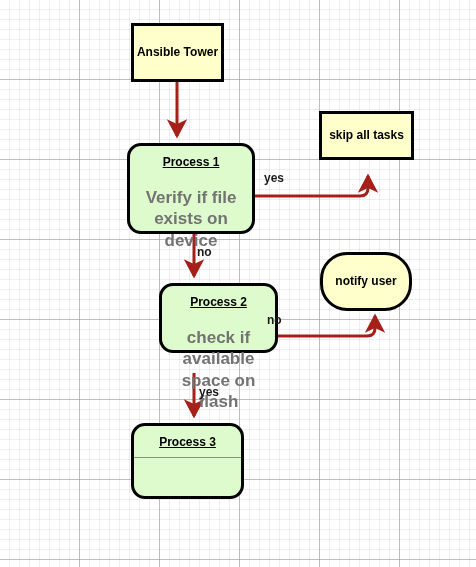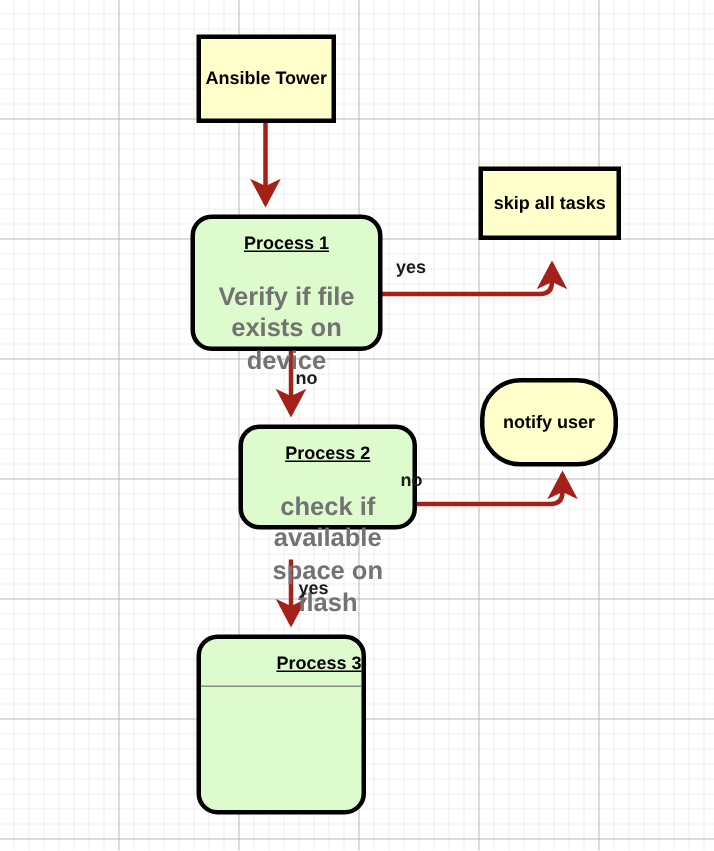--- a/index.html
+++ b/index.html
@@ -130,21 +130,21 @@
 exists on device</div>
   </div>
 
   <div class="node process" style="left:131px; top:283px; width:119px; height:70px;margin-left:28px;">
     <div class="proc-title">Process 2</div>
     <div class="proc-divider"></div>
     <div class="proc-body">check if available
 space on flash</div>
   </div>
 
-  <div class="node process" style="left:131px; top:423px; width:113px; height:120px;align-items:flex-end;">
+  <div class="node process" style="left:131px; top:423px; width:113px; height:76px;">
     <div class="proc-title">Process 3</div>
     <div class="proc-divider"></div>
   </div>
 
   <div class="edge-label" style="left:264px; top:171px;">yes</div>
 
   <div class="edge-label" style="left:197px; top:245px;">no</div>
 
   <div class="edge-label" style="left:267px; top:313px;">no</div>
 

